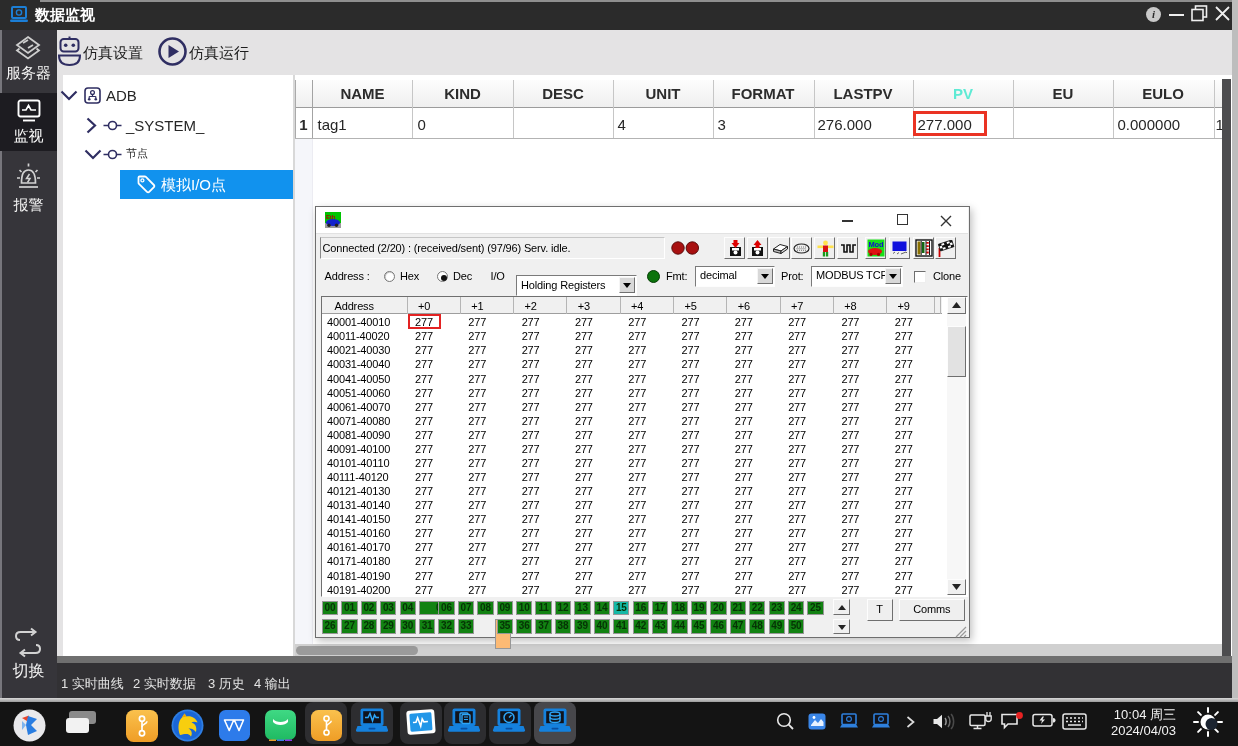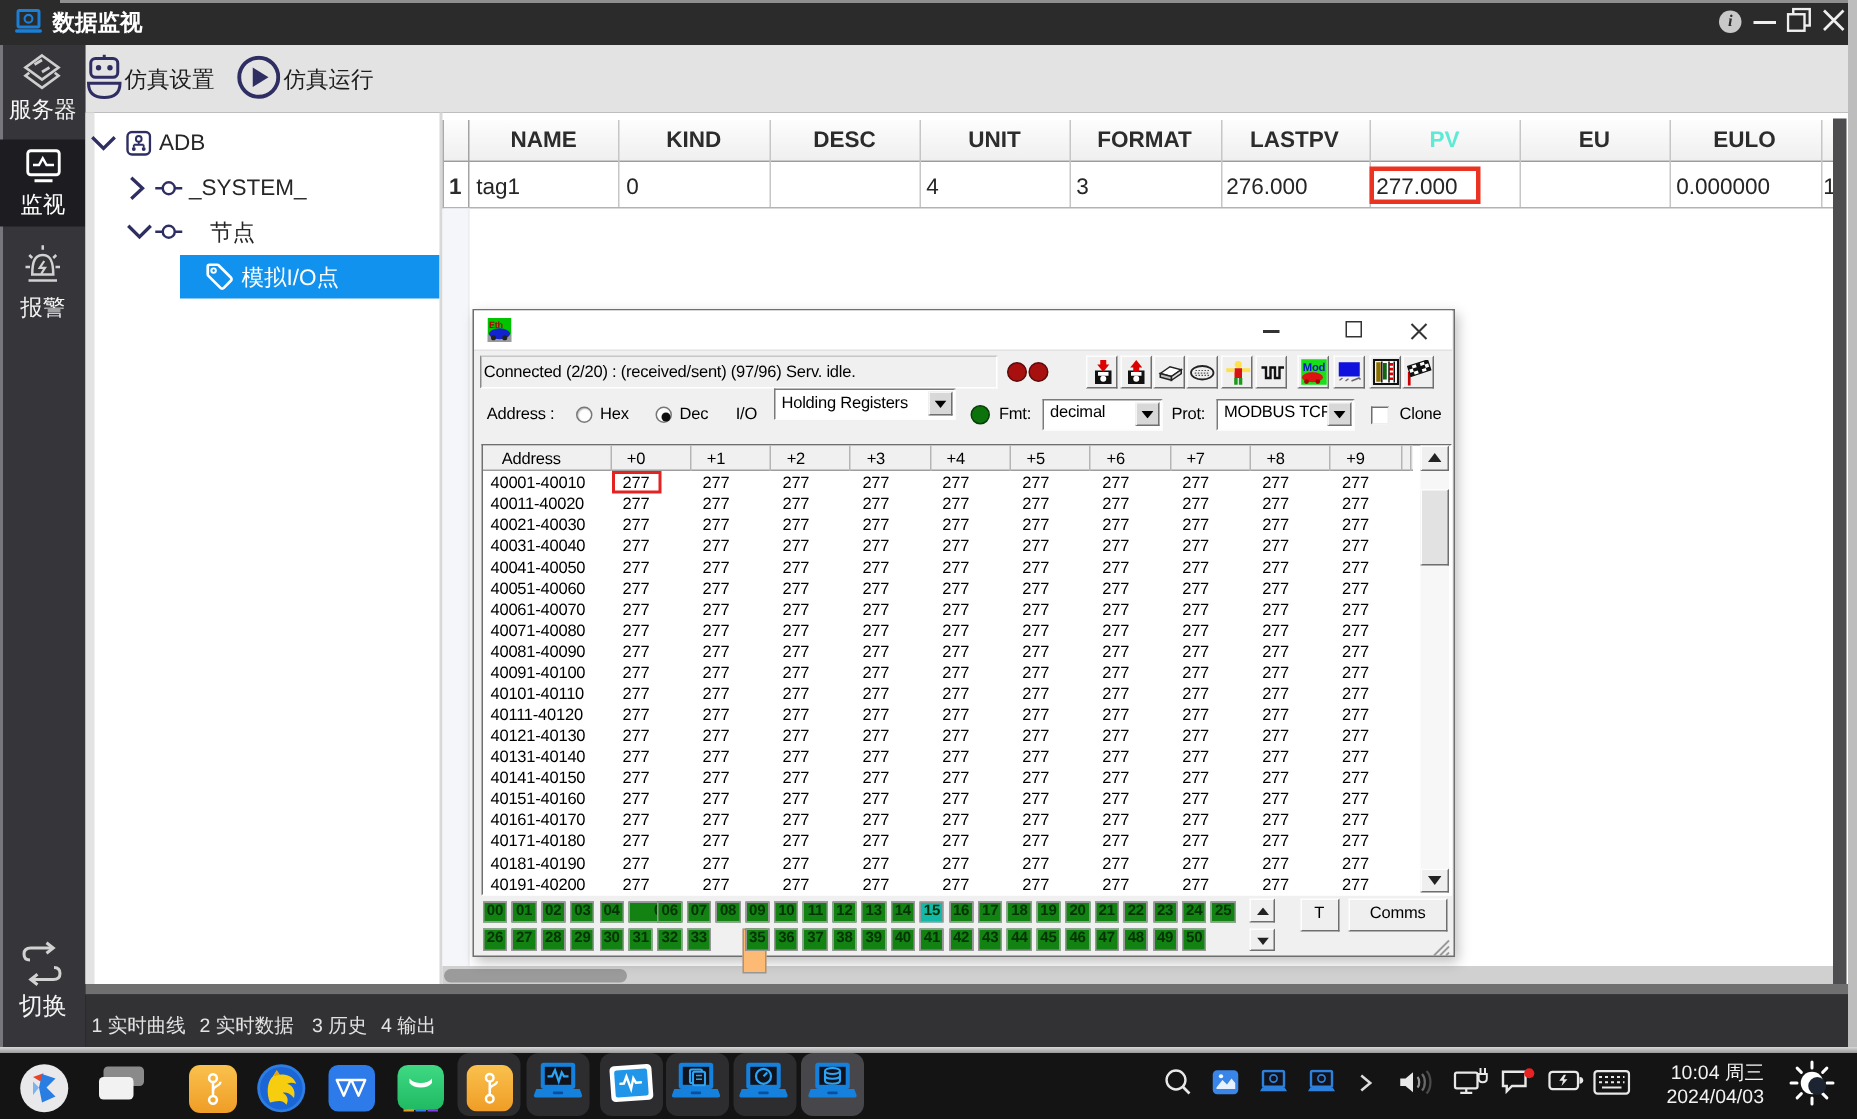--- a/index.html
+++ b/index.html
@@ -113,21 +113,21 @@
   <path d="M0.5 5.5 L5.5 5.5 M13.5 5.5 L18.5 5.5" stroke="#2f2e62" stroke-width="1.6"></path>
 </svg>
 <div class="abs" style="left:126px;top:117px;font-size:15px;color:#262626;">_SYSTEM_</div>
 <svg class="abs" style="left:84px;top:149px;" width="18" height="11" viewBox="0 0 18 11">
   <path d="M1.5 1.5 L9 9 L16.5 1.5" fill="none" stroke="#2f2e62" stroke-width="2.2"></path>
 </svg>
 <svg class="abs" style="left:103px;top:149px;" width="19" height="11" viewBox="0 0 19 11">
   <circle cx="9.5" cy="5.5" r="4" fill="none" stroke="#2f2e62" stroke-width="1.6"></circle>
   <path d="M0.5 5.5 L5.5 5.5 M13.5 5.5 L18.5 5.5" stroke="#2f2e62" stroke-width="1.6"></path>
 </svg>
-<div class="abs" style="left:140px;top:146px;font-size:15px;color:#262626;text-align:right;">节点</div>
+<div class="abs" style="left:126px;top:146px;font-size:11px;color:#262626;text-align:right;">节点</div>
 <div class="abs" style="left:120px;top:170px;width:173px;height:29px;background:#1192ee;"></div>
 <svg class="abs" style="left:136px;top:174px;" width="21" height="21" viewBox="0 0 21 21">
   <path d="M2.5 8.8 L2.5 3.6 C2.5 3 3 2.5 3.6 2.5 L8.8 2.5 C9.2 2.5 9.6 2.66 9.9 2.95 L17.9 11 C18.5 11.6 18.5 12.6 17.9 13.2 L13.2 17.9 C12.6 18.5 11.6 18.5 11 17.9 L2.95 9.9 C2.66 9.6 2.5 9.2 2.5 8.8 Z" fill="none" stroke="#fff" stroke-width="1.8"></path>
   <circle cx="6.4" cy="6.4" r="1.5" fill="none" stroke="#fff" stroke-width="1.3"></circle>
 </svg>
 <div class="abs" style="left:161px;top:176px;font-size:15px;color:#fff;">模拟I/O点</div>
 
 <div class="abs" style="left:293px;top:75px;width:1.5px;height:581px;background:#d8d8d8;"></div>
 
 
@@ -275,21 +275,21 @@
         </svg>
       </div>
 
   <div class="abs" style="left:8.5px;top:63px;">Address :</div>
   <div class="abs" style="left:68px;top:64px;width:11px;height:11px;border-radius:50%;background:#fff;border:1px solid #777;box-shadow:inset 0.5px 0.5px 1px #aaa;"></div>
   <div class="abs" style="left:84px;top:63px;">Hex</div>
   <div class="abs" style="left:121px;top:64px;width:11px;height:11px;border-radius:50%;background:#fff;border:1px solid #777;"></div>
   <div class="abs" style="left:124.5px;top:67.5px;width:6px;height:6px;border-radius:50%;background:#111;"></div>
   <div class="abs" style="left:137px;top:63px;">Dec</div>
   <div class="abs" style="left:174.5px;top:63px;">I/O</div>
-  <div class="abs" style="left:200px;top:52px;width:121px;height:21px;background:#fff;border:1.5px solid;border-color:#7a7a7a #fdfdfd #fdfdfd #7a7a7a;">
+  <div class="abs" style="left:200px;top:68px;width:121px;height:21px;background:#fff;border:1.5px solid;border-color:#7a7a7a #fdfdfd #fdfdfd #7a7a7a;">
     <div class="abs" style="left:4px;top:2.5px;font-size:11px;">Holding Registers</div>
     <div class="abs" style="left:102px;top:1px;width:15.5px;height:16px;background:#d8d8d8;border:1px solid;border-color:#f5f5f5 #707070 #707070 #f5f5f5;"></div>
     <svg class="abs" style="left:106px;top:7px;" width="8" height="5" viewBox="0 0 8 5">
           <path d="M0 0 L8 0 L4 5 Z" fill="#000"></path>
         </svg>
   </div>
   <div class="abs" style="left:331px;top:63px;width:13px;height:13px;border-radius:50%;background:#0c730c;border:1px solid #063f06;"></div>
   <div class="abs" style="left:350px;top:63px;">Fmt:</div>
   <div class="abs" style="left:379px;top:58.5px;width:80px;height:21px;background:#fff;border:1.5px solid;border-color:#7a7a7a #fdfdfd #fdfdfd #7a7a7a;">
     <div class="abs" style="left:4px;top:2.5px;font-size:11px;">decimal</div>

